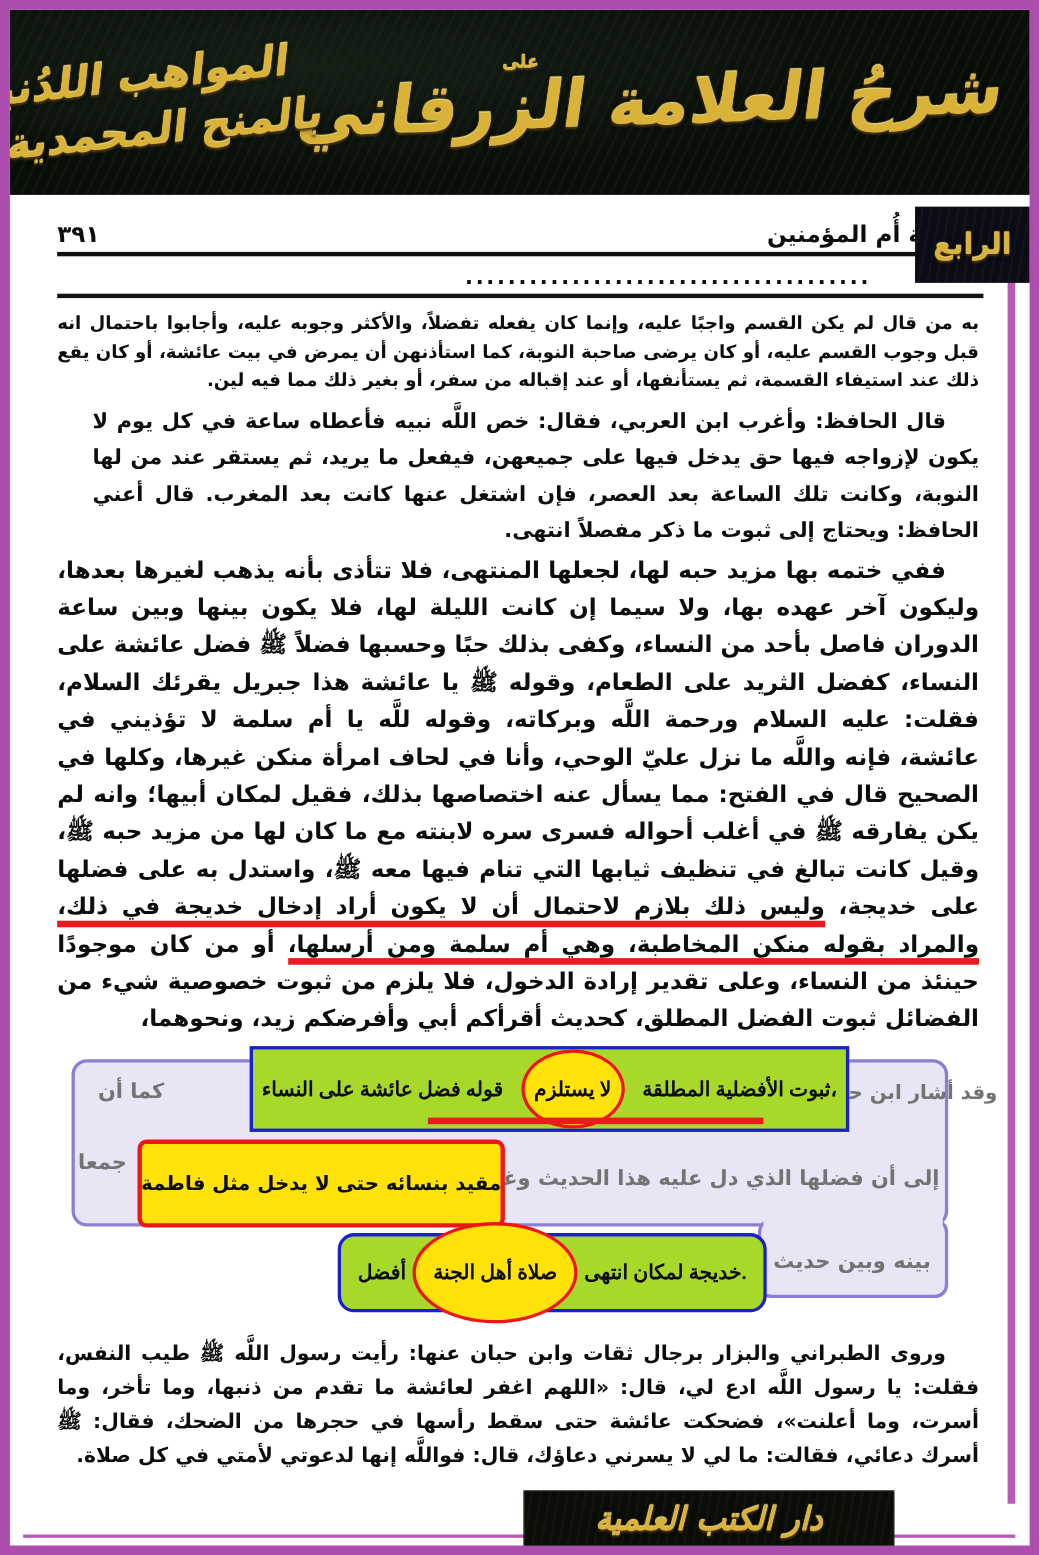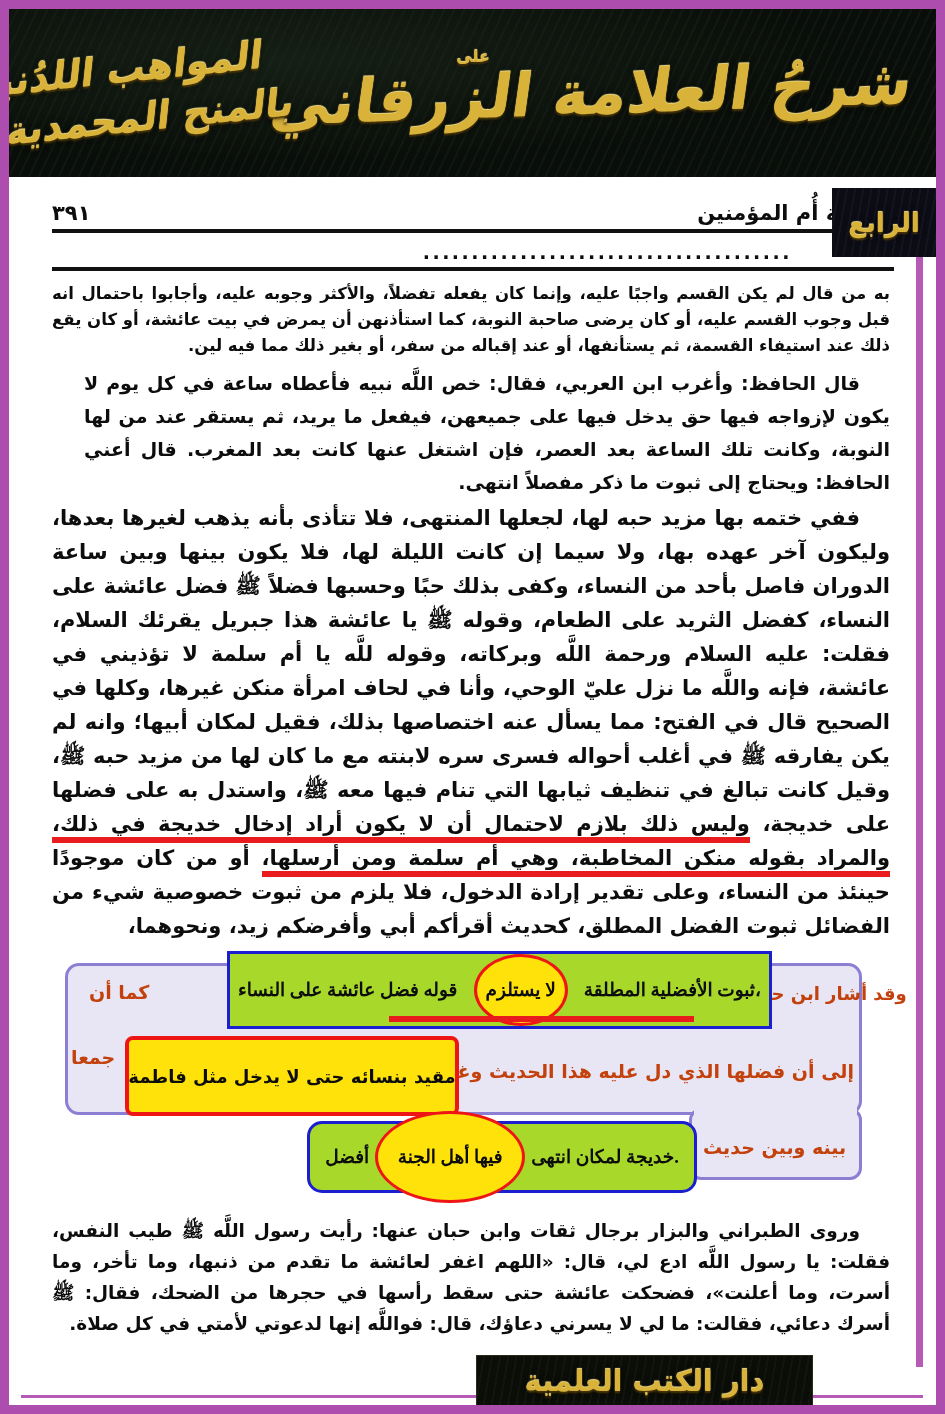--- a/index.html
+++ b/index.html
@@ -77,21 +77,21 @@
   }
   p{margin:0;text-align:justify;font-weight:bold;}
   .p1{font-size:16.5px;line-height:26px;margin-top:2px;}
   .p2{font-size:19px;line-height:33px;margin-top:8px;text-indent:30px;margin-left:32px;}
   .p3{font-size:21px;line-height:34px;margin-top:2px;text-indent:30px;}
   .p4{font-size:18.5px;line-height:31px;margin-top:10px;text-indent:30px;}
   .ul-red{border-bottom:6px solid #e81c1c;padding-bottom:1px;}
 
   
   .anno{position:relative;height:258px;margin-top:4px;font-weight:bold;direction:ltr;}
-  .anno .txt{position:absolute;white-space:nowrap;font-size:19px;z-index:3;color:#c2410c;}
+  .anno .txt{position:absolute;white-space:nowrap;font-size:19px;z-index:3;color:#737373;}
   .lav{background:#e8e6f5;border:3px solid #8b7fd4;border-radius:14px;position:absolute;box-sizing:border-box;}
   .lav-main{left:13px;top:16px;width:797px;height:152px;z-index:1;}
   .lav-ext{left:637px;top:161px;width:173px;height:72px;z-index:1;border-radius:12px;}
   .lav-patch{position:absolute;left:642px;top:156px;width:163px;height:14px;background:#e8e6f5;z-index:2;}
   .greenbox{
     position:absolute;box-sizing:border-box;background:#a7d82a;border:3px solid#1a1fd0;
     display:flex;direction:ltr;align-items:center;z-index:4;font-family:Liberation Serif, serif;
   }
   .green1{left:175px;top:4px;width:545px;height:78px;justify-content:space-between;padding:0 8px;}
   .green2{left:255px;top:174px;width:390px;height:72px;border-radius:15px;justify-content:center;gap:6px;padding:0 10px;}
@@ -109,21 +109,21 @@
     background:#ffe20a;border:4px solid #ee1515;border-radius:8px;
     display:flex;align-items:center;justify-content:center;z-index:4;
     font-size:18px;white-space:nowrap;
   }
 
   
   .footer-banner{
     position:absolute;left:467px;bottom:-2px;width:335px;height:50px;
     background:repeating-linear-gradient(100deg,#0b0d08 0 6px,#12150c 6px 8px),#0b0d08;
     display:flex;align-items:center;justify-content:center;
-    font-size:29px;z-index:10;border:1px solid #2a2a1a;
+    font-size:29px;z-index:10;border:1px solid #2a2a1a;font-style:italic;
   }
 </style>
 </head>
 <body>
 
 <div class="page">
   <div class="inner">
 
     <div class="banner">
       <div class="banner-main gold">شرحُ العلامة الزرقاني</div>
@@ -169,21 +169,21 @@
         <div class="txt" style="left:690px;top:36px;font-size:18px;">وقد أشار ابن حبان</div>
 
         <div class="txt" style="left:19px;top:99px;">جمعا</div>
 
         <div class="yellowbox">مقيد بنسائه حتى لا يدخل مثل فاطمة</div>
 
         <div class="txt" style="right:36px;top:113px;">إلى أن فضلها الذي دل عليه هذا الحديث وغيره</div>
 
         <div class="greenbox green2">
           <span>أفضل</span>
-          <span class="ellipse ell2">فيها أهل الجنة</span>
+          <span class="ellipse ell2">صلاة أهل الجنة</span>
           <span>خديجة لمكان انتهى.</span>
         </div>
 
         <div class="txt" style="left:651px;top:189px;">بينه وبين حديث</div>
       </div>
 
       <p class="p4">وروى الطبراني والبزار برجال ثقات وابن حبان عنها: رأيت رسول اللَّه ﷺ طيب النفس، فقلت: يا رسول اللَّه ادع لي، قال: «اللهم اغفر لعائشة ما تقدم من ذنبها، وما تأخر، وما أسرت، وما أعلنت»، فضحكت عائشة حتى سقط رأسها في حجرها من الضحك، فقال: ﷺ أسرك دعائي، فقالت: ما لي لا يسرني دعاؤك، قال: فواللَّه إنها لدعوتي لأمتي في كل صلاة.</p>
     </div>
 
     <div class="footer-banner gold">دار الكتب العلمية</div>

